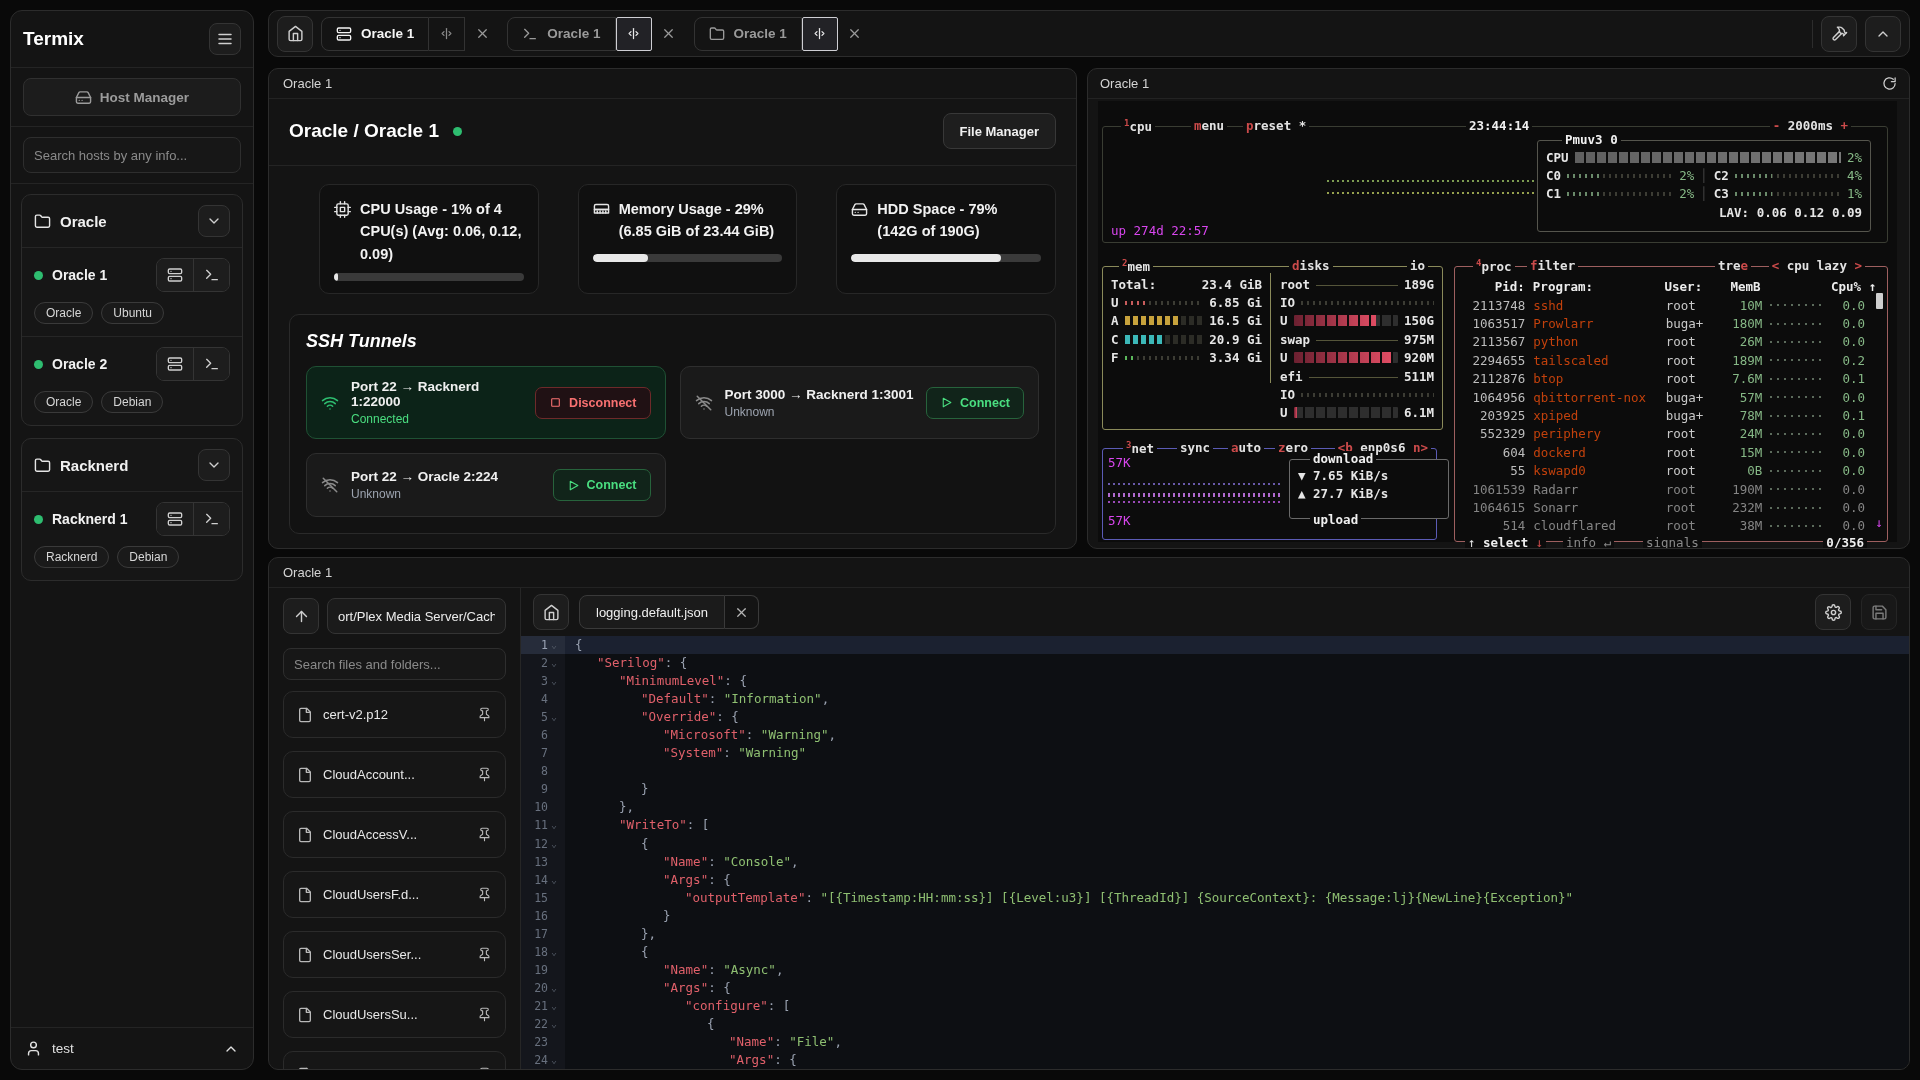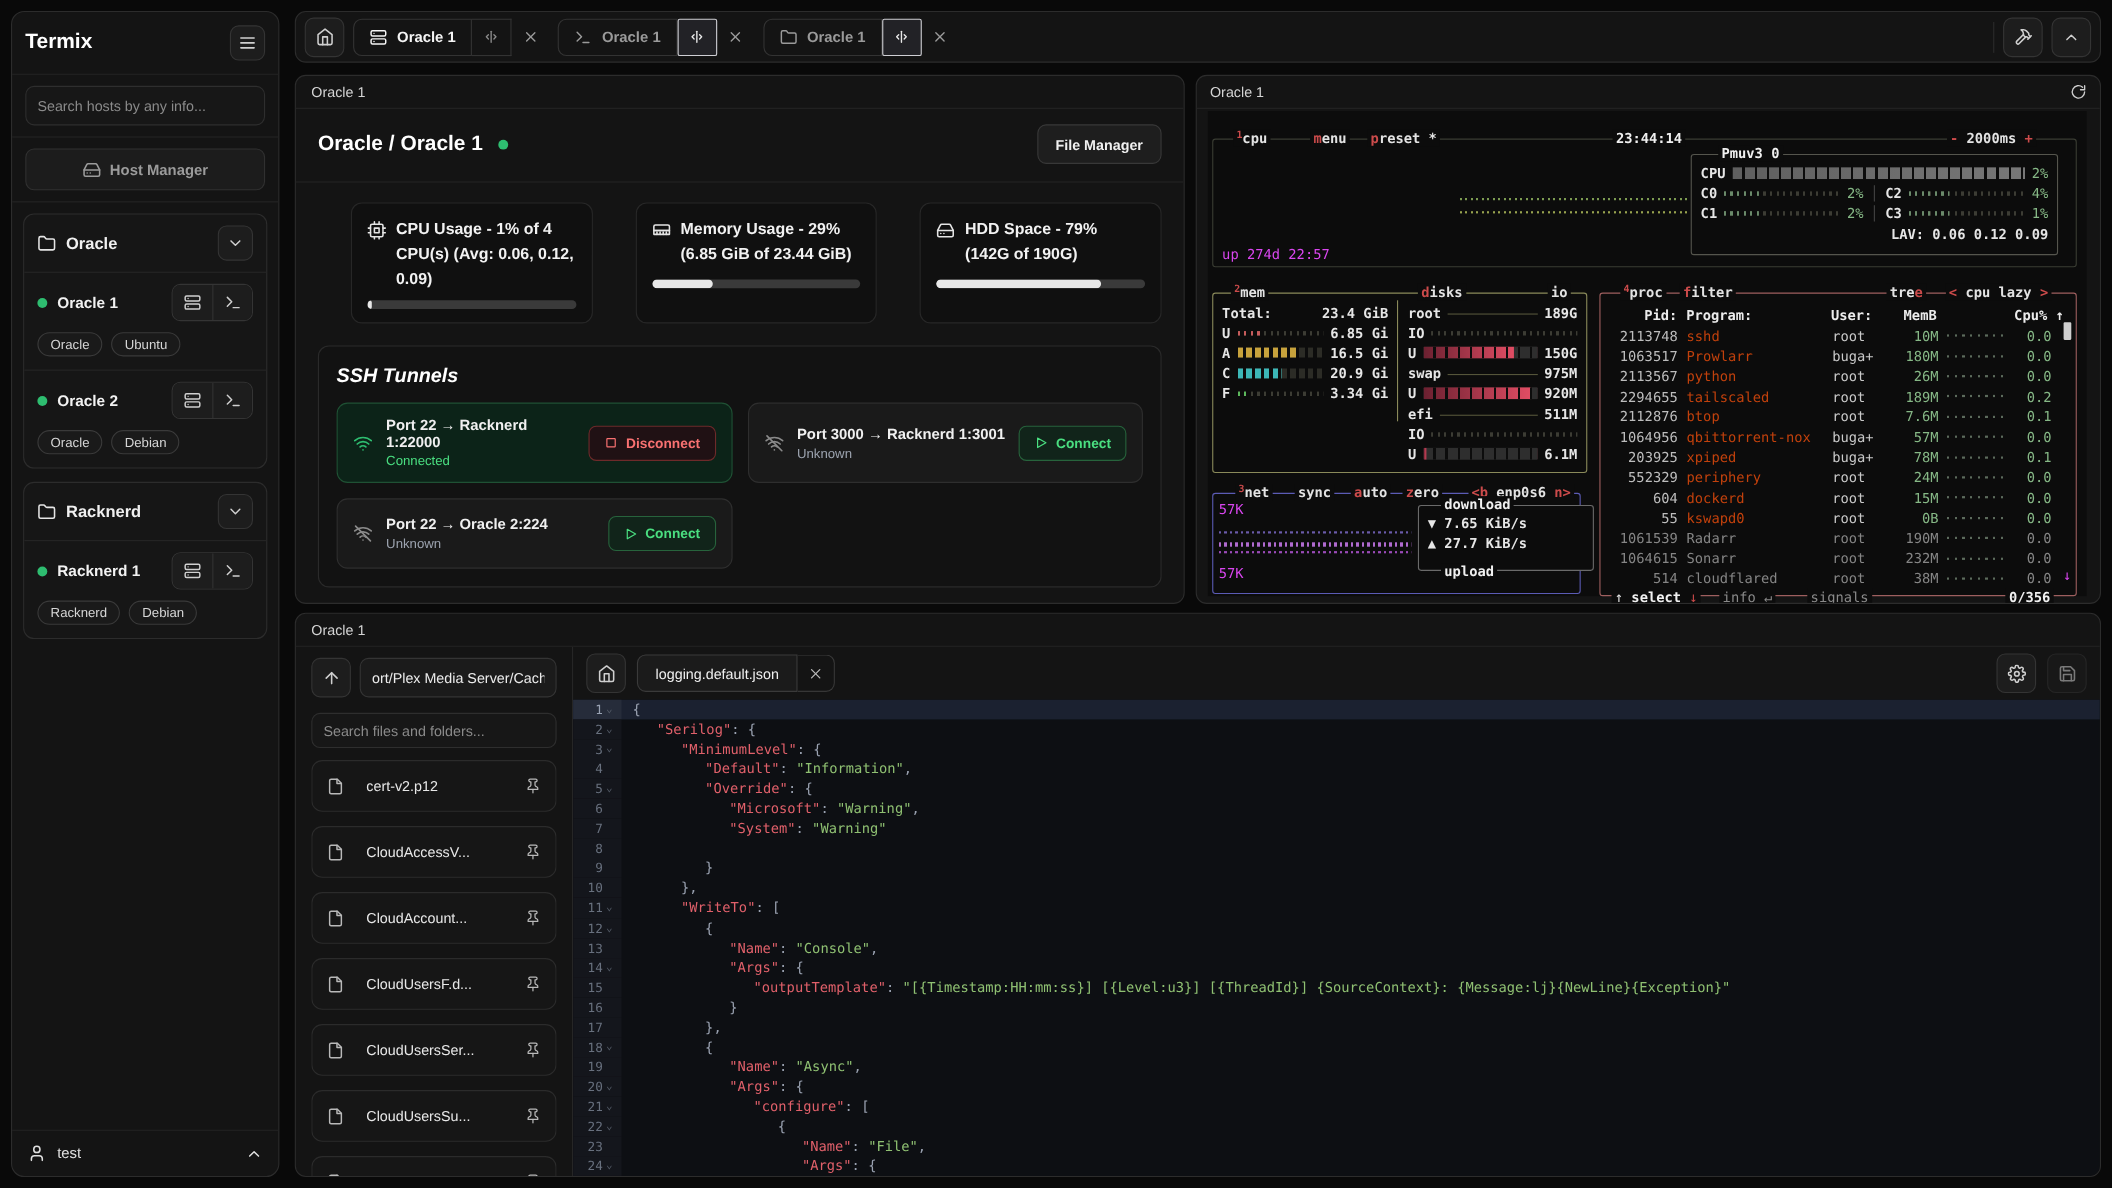--- a/index.html
+++ b/index.html
@@ -112,21 +112,21 @@
   .prow.dim .c-pid, .prow.dim .c-prog, .prow.dim .c-user, .prow.dim .c-mem, .prow.dim .c-cpu { color:#858585; }
 
   
   .files-panel { left:268px; top:557px; width:1642px; height:513px; }
   .fp-toolbar { position:absolute; left:0; top:30px; width:252px; bottom:0; border-right:1px solid #262626; }
   .frow { display:flex; gap:8px; padding:10px 14px 0; }
   .path-input { flex:1; height:36px; min-width:0; background:#1b1b1b; border:1px solid #343434; border-radius:8px; color:#ececec; font-size:13px; padding:0 10px; }
   .fsearch { margin:14px 14px 0; width:calc(100% - 28px); height:32px; background:#171717; border:1px solid #2e2e2e; border-radius:8px; color:#e5e5e5; font-size:13px; padding:0 10px; }
   .fsearch::placeholder { color:#8a8a8a; }
   .flist { position:absolute; left:14px; right:14px; top:103px; bottom:0; overflow:hidden; }
-  .fitem { display:flex; align-items:center; gap:20px; height:47px; background:#161616; border:1px solid #2b2b2b; border-radius:10px; padding:0 13px; margin-bottom:13px; cursor:pointer; }
+  .fitem { display:flex; align-items:center; gap:10px; height:47px; background:#161616; border:1px solid #2b2b2b; border-radius:10px; padding:0 13px; margin-bottom:13px; cursor:pointer; }
   .fitem .fname { flex:1; font-size:13px; color:#e8e8e8; white-space:nowrap; overflow:hidden; }
   .fitem .ic { color:#b9b9b9; }
   .fitem .pin { color:#9a9a9a; }
   .editor-head { position:absolute; left:252px; right:0; top:30px; height:48px; display:flex; align-items:center; gap:10px; padding:0 12px; }
   .etab { display:flex; align-items:center; }
   .etab-main { height:34px; display:flex; align-items:center; padding:0 16px; border:1px solid #3a3a3a; border-radius:8px 0 0 8px; background:#1b1b1b; font-size:13px; color:#f0f0f0; cursor:pointer; }
   .etab-x { width:34px; height:34px; display:flex; align-items:center; justify-content:center; border:1px solid #3a3a3a; border-left:none; border-radius:0 8px 8px 0; color:#b5b5b5; cursor:pointer; }
   .eh-spacer { flex:1; }
   .code { position:absolute; left:252px; right:0; top:78px; bottom:0; background:#0d0f13; font-family:"DejaVu Sans Mono", monospace; font-size:12.5px; overflow:hidden; }
   .cline { display:flex; height:18.05px; line-height:18.05px; white-space:pre; }
@@ -149,34 +149,34 @@
           <span id="i-menu">
             <svg class="ic" width="18" height="18" viewBox="0 0 24 24" fill="none" stroke="currentColor" stroke-width="2" stroke-linecap="round" stroke-linejoin="round">
               <line x1="4" y1="6" x2="20" y2="6"></line>
               <line x1="4" y1="12" x2="20" y2="12"></line>
               <line x1="4" y1="18" x2="20" y2="18"></line>
             </svg>
           </span>
         </button>
     </div>
     <div class="sb-sec">
-      <input class="sb-search" placeholder="Search hosts by any info..." style="">
-    </div>
-    <div class="sb-sec">
       <button class="hm-btn">
         <span id="i-hm">
             <svg class="ic" width="17" height="17" viewBox="0 0 24 24" fill="none" stroke="currentColor" stroke-width="2" stroke-linecap="round" stroke-linejoin="round">
               <path d="M5.45 5.11 2 12v6a2 2 0 0 0 2 2h16a2 2 0 0 0 2-2v-6l-3.45-6.89A2 2 0 0 0 16.76 4H7.24a2 2 0 0 0-1.79 1.11z"></path>
               <line x1="2" y1="12" x2="22" y2="12"></line>
               <line x1="6" y1="16" x2="6.01" y2="16"></line>
               <line x1="10" y1="16" x2="10.01" y2="16"></line>
             </svg>
           </span>
         <span>Host Manager</span>
       </button>
+    </div>
+    <div class="sb-sec">
+      <input class="sb-search" placeholder="Search hosts by any info..." style="">
     </div>
     <div class="sb-groups" id="sb-groups">
         <div class="group">
           <div class="group-head">
             <span>
               <svg class="ic" width="17" height="17" viewBox="0 0 24 24" fill="none" stroke="currentColor" stroke-width="2" stroke-linecap="round" stroke-linejoin="round">
                 <path d="M4 20h16a2 2 0 0 0 2-2V8a2 2 0 0 0-2-2h-7.9a2 2 0 0 1-1.69-.9L9.6 3.9A2 2 0 0 0 7.93 3H4a2 2 0 0 0-2 2v13a2 2 0 0 0 2 2Z"></path>
               </svg>
             </span>
             <span class="group-name">Oracle</span>
@@ -870,36 +870,36 @@
               </svg>
             </span>
           </div>
           <div class="fitem">
             <span>
               <svg class="ic" width="16" height="16" viewBox="0 0 24 24" fill="none" stroke="currentColor" stroke-width="2" stroke-linecap="round" stroke-linejoin="round">
                 <path d="M14.5 2H6a2 2 0 0 0-2 2v16a2 2 0 0 0 2 2h12a2 2 0 0 0 2-2V7.5L14.5 2z"></path>
                 <polyline points="14 2 14 8 20 8"></polyline>
               </svg>
             </span>
-            <span class="fname">CloudAccessV...</span>
+            <span class="fname">CloudAccount...</span>
             <span class="pin">
               <svg class="ic" width="15" height="15" viewBox="0 0 24 24" fill="none" stroke="currentColor" stroke-width="1.8" stroke-linecap="round" stroke-linejoin="round">
                 <line x1="12" y1="17" x2="12" y2="22"></line>
                 <path d="M5 17h14v-1.76a2 2 0 0 0-1.11-1.79l-1.78-.9A2 2 0 0 1 15 10.76V6h1a2 2 0 0 0 0-4H8a2 2 0 0 0 0 4h1v4.76a2 2 0 0 1-1.11 1.79l-1.78.9A2 2 0 0 0 5 15.24Z"></path>
               </svg>
             </span>
           </div>
           <div class="fitem">
             <span>
               <svg class="ic" width="16" height="16" viewBox="0 0 24 24" fill="none" stroke="currentColor" stroke-width="2" stroke-linecap="round" stroke-linejoin="round">
                 <path d="M14.5 2H6a2 2 0 0 0-2 2v16a2 2 0 0 0 2 2h12a2 2 0 0 0 2-2V7.5L14.5 2z"></path>
                 <polyline points="14 2 14 8 20 8"></polyline>
               </svg>
             </span>
-            <span class="fname">CloudAccount...</span>
+            <span class="fname">CloudAccessV...</span>
             <span class="pin">
               <svg class="ic" width="15" height="15" viewBox="0 0 24 24" fill="none" stroke="currentColor" stroke-width="1.8" stroke-linecap="round" stroke-linejoin="round">
                 <line x1="12" y1="17" x2="12" y2="22"></line>
                 <path d="M5 17h14v-1.76a2 2 0 0 0-1.11-1.79l-1.78-.9A2 2 0 0 1 15 10.76V6h1a2 2 0 0 0 0-4H8a2 2 0 0 0 0 4h1v4.76a2 2 0 0 1-1.11 1.79l-1.78.9A2 2 0 0 0 5 15.24Z"></path>
               </svg>
             </span>
           </div>
           <div class="fitem">
             <span>
               <svg class="ic" width="16" height="16" viewBox="0 0 24 24" fill="none" stroke="currentColor" stroke-width="2" stroke-linecap="round" stroke-linejoin="round">

